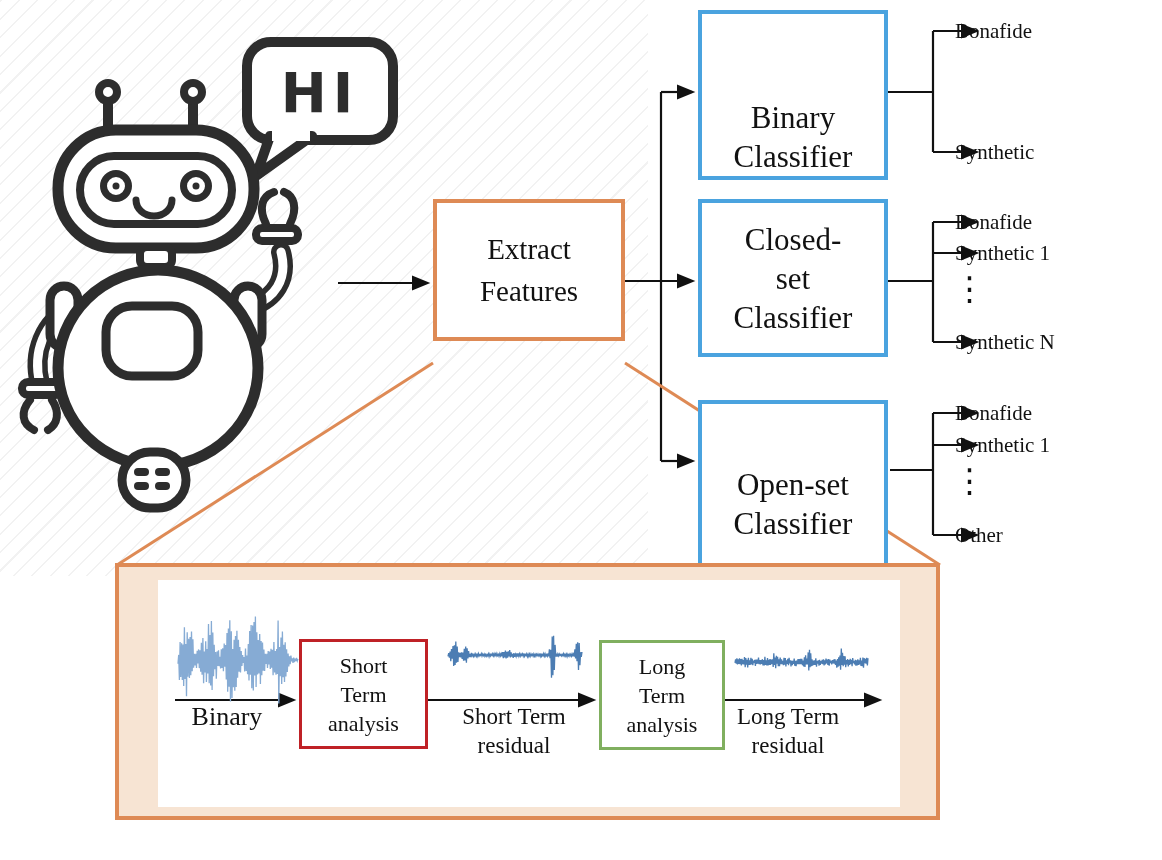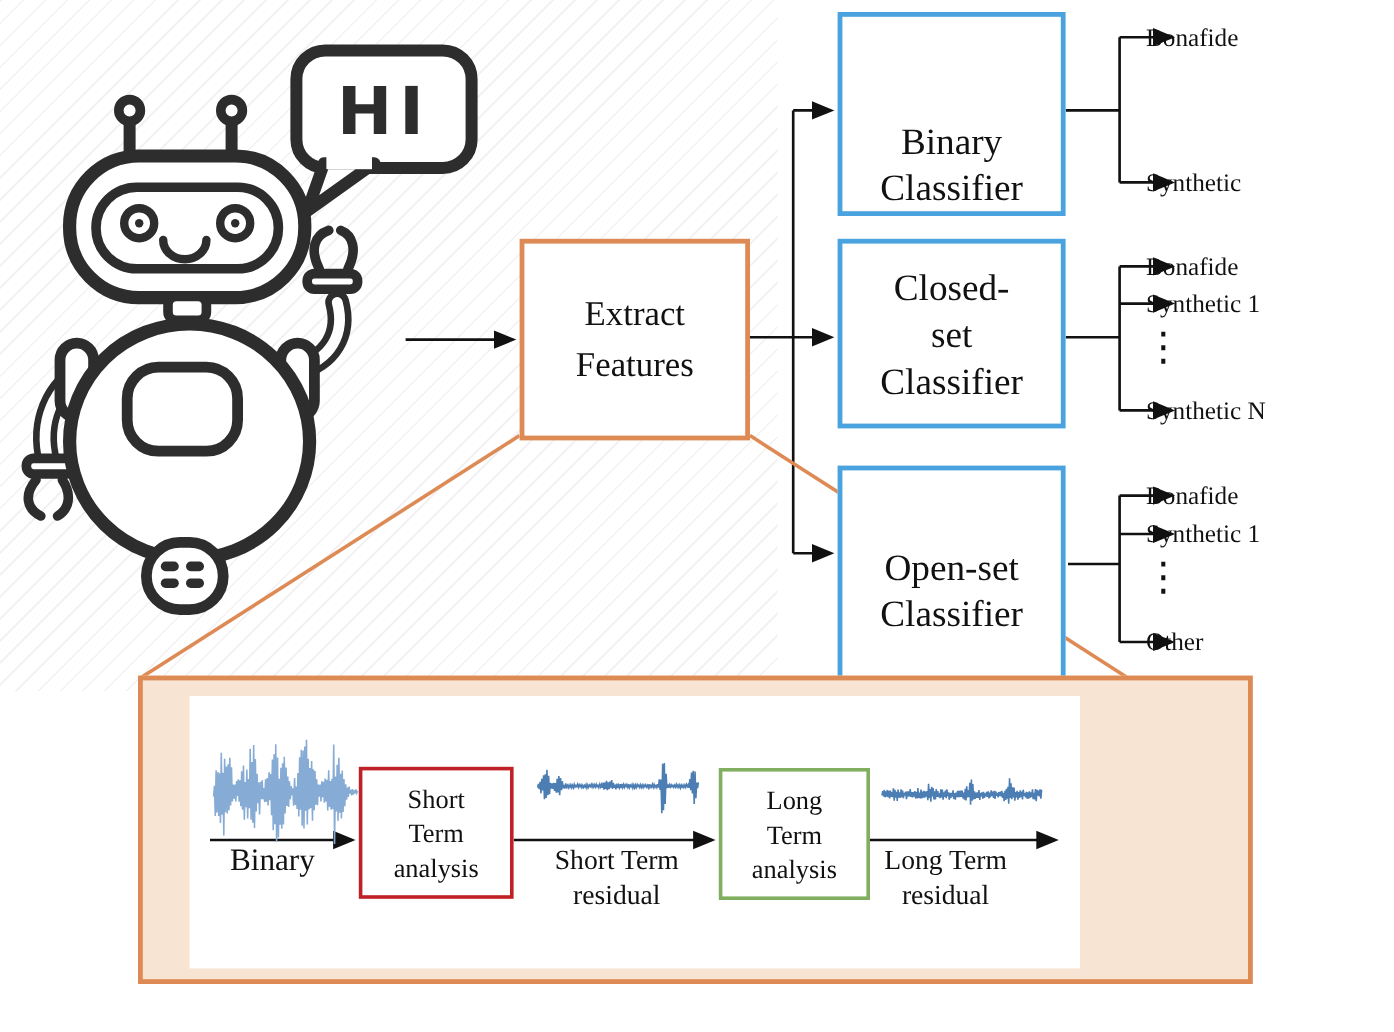--- a/index.html
+++ b/index.html
@@ -8,31 +8,31 @@
   .hatch{position:absolute;left:0;top:0;width:648px;height:576px;z-index:0;
          background:repeating-linear-gradient(135deg, rgba(0,0,0,0.05) 0 1.5px, transparent 1.5px 13px);}
   svg{display:block;}
   .abs{position:absolute;}
   .multiline{white-space:pre-line;}
   
   .clf{position:absolute;left:698px;width:190px;background:#fff;border:4px solid #4AA3DF;z-index:2;
        display:flex;align-items:center;justify-content:center;text-align:center;box-sizing:border-box;}
   .clf-label{font-size:31px;line-height:39px;}
   
-  #extract-box{position:absolute;left:433px;top:199px;width:192px;height:168px;background:#fff;
+  #extract-box{position:absolute;left:433px;top:199px;width:192px;height:142px;background:#fff;
        border:4px solid #DE8A55;z-index:2;display:flex;align-items:center;justify-content:center;
        text-align:center;box-sizing:border-box;}
   .extract-label{font-size:29px;line-height:42px;}
   .output-label{position:absolute;left:955px;font-size:21px;line-height:24px;z-index:2;transform:translateY(-50%);}
   .vdots{position:absolute;left:953px;width:24px;text-align:center;font-size:33px;line-height:17px;
          letter-spacing:0;z-index:2;font-family:"DejaVu Sans",sans-serif;}
   #signal-input-label{position:absolute;left:336px;top:212px;width:100px;text-align:center;
          font-size:37px;font-style:italic;z-index:2;}
   
-  #detail-panel{position:absolute;left:115px;top:563px;width:929px;height:257px;background:#F7E4D3;
+  #detail-panel{position:absolute;left:115px;top:563px;width:825px;height:257px;background:#F7E4D3;
          border:4px solid #DE8A55;box-sizing:border-box;z-index:2;}
   #detail-inner{position:absolute;left:39px;top:13px;width:742px;height:227px;background:#ffffff;}
   .panel-box{position:absolute;background:#fff;display:flex;align-items:center;justify-content:center;
          text-align:center;box-sizing:border-box;z-index:2;}
   #short-term-box{left:141px;top:59px;width:129px;height:110px;border:3px solid #BF2126;}
   #long-term-box{left:441px;top:60px;width:126px;height:110px;border:3px solid #80AF5F;}
   .panel-box-label{font-size:22px;line-height:29px;}
   .flow-label{position:absolute;text-align:center;font-size:23px;line-height:29px;z-index:2;}
   #signal-label{left:0px;top:122px;width:138px;font-size:26px;}
   #short-residual-label{left:286px;top:122px;width:140px;}
@@ -143,21 +143,21 @@
 
   <div class="clf" style="top:10px;height:170px;align-items:flex-end;">
     <div class="clf-label multiline">Binary
 Classifier</div>
   </div>
   <div class="clf" style="top:199px;height:158px;">
     <div class="clf-label multiline">Closed-
 set
 Classifier</div>
   </div>
-  <div class="clf" style="top:388px;height:207px;">
+  <div class="clf" style="top:400px;height:207px;">
     <div class="clf-label multiline">Open-set
 Classifier</div>
   </div>
 
   <div class="output-label" style="top:31px;">Bonafide</div>
   <div class="output-label" style="top:152px;">Synthetic</div>
 
   <div class="output-label" style="top:222px;">Bonafide</div>
   <div class="output-label" style="top:253px;">Synthetic 1</div>
   <div class="vdots" style="top:280px;">⋮</div>

